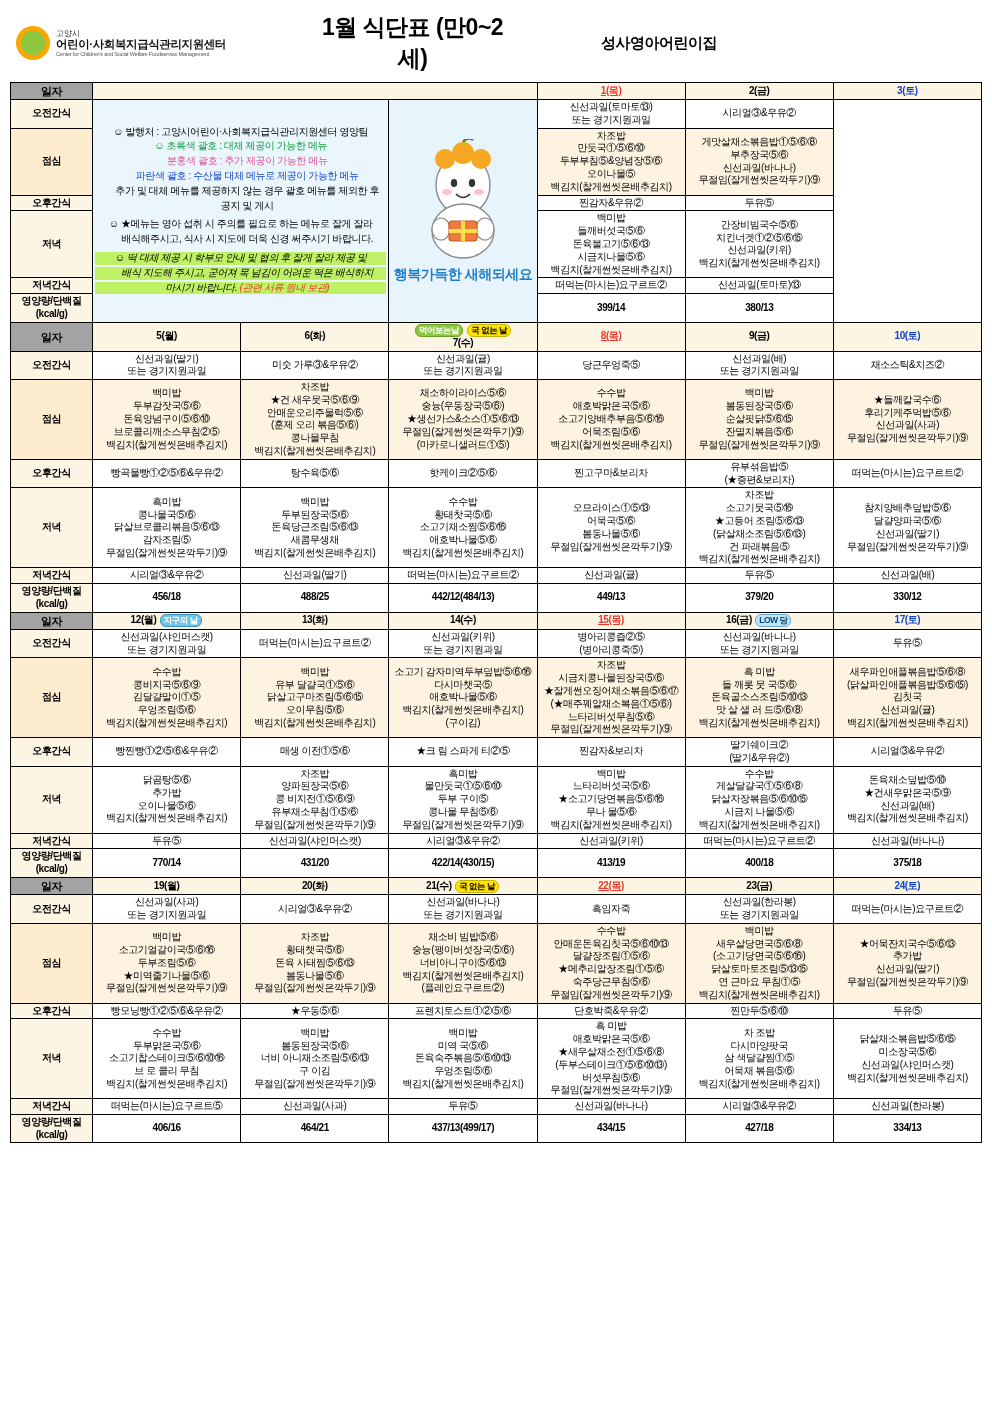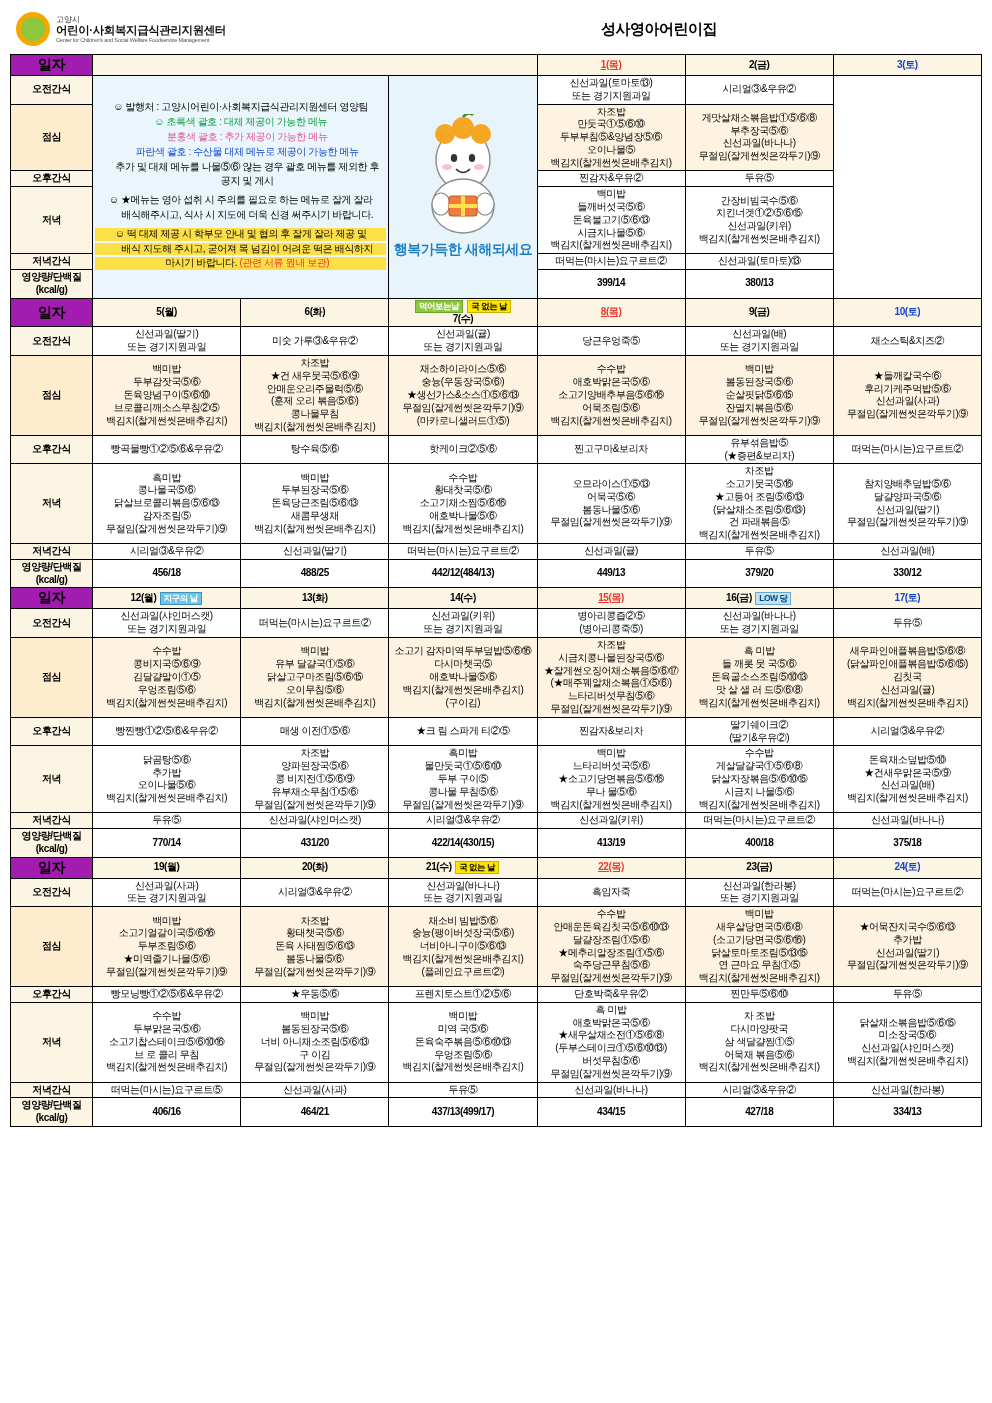--- a/index.html
+++ b/index.html
@@ -71,21 +71,21 @@
     word-break: keep-all;
   }
   col.lbl { width: 82px; }
   col.day { width: 148px; }
 
   .rowlabel {
     background: #fdf5e3;
     font-weight: bold;
     font-size: 11px;
   }
-  .rowlabel.dateline { background: #a21caf; font-weight: bold; font-size: 14px; }
+  .rowlabel.dateline { background: #a3a3a3; font-weight: bold; font-size: 11px; }
   .lunch-label { background: #fdeccd; }
   .kcal-label { font-size: 8px; font-weight: bold; letter-spacing: -0.8px; }
 
   .dhead { font-weight: bold; font-size: 12px; background: #fdf5e3; }
   .dhead.thu { color: #e8392c; text-decoration: underline; }
   .dhead.sat { color: #1144cc; }
   .dhead.mon, .dhead.tue, .dhead.wed, .dhead.fri { color: #000; text-align: center; }
 
   .cell { padding: 2px 1px; }
   .lunch { background: #fdf3e0; }
@@ -98,41 +98,41 @@
   .green { color: #0a9c3d; }
   .blue { color: #1245cc; }
   .red { color: #e8392c; }
   .pink { color: #e0529b; }
 
   .badge {
     display: inline-block;
     font-size: 8.5px;
     padding: 0 3px;
     border: 1px solid #000;
-    border-radius: 0;
+    border-radius: 6px;
     margin: 0 1px;
     vertical-align: middle;
     letter-spacing: -0.5px;
   }
   .badge.green { background: #8dc63f; color: #fff; border-color: #6ba52e; }
   .badge.yellow { background: #ffe400; color: #000; border-color: #c8b300; }
   .badge.sky { background: #bfe4f7; color: #0b4a7a; border-color: #6aa8c9; }
   .badge.earth { background: #6fc2e8; color: #fff; border-color: #3e95bc; }
 
   
   .notice {
     text-align: left;
     font-size: 11px;
     line-height: 1.55;
     padding: 6px 8px;
     letter-spacing: -0.5px;
     vertical-align: top;
   }
   .notice div { margin-bottom: 2px; }
-  .hl { background: #fde047; }
+  .hl { background: #bef264; font-style: italic; }
   .mascot-cell { background: #e8f4fb; vertical-align: middle; padding: 2px; }
   .mascot-wrap { display: flex; flex-direction: column; align-items: center; justify-content: center; }
   .mascot-caption { font-size: 14px; color: #1e7fc4; font-weight: bold; letter-spacing: -0.5px; margin-top: 2px;}
   .notice-block { background: #eaf6fc; }
 
   .dateline-cell { background: #fdf5e3; }
 </style>
 </head>
 <body>
 
@@ -142,20 +142,21 @@
     <div class="brand">
       <div class="brand-logo">
           <span class="face"></span>
         </div>
       <div class="brand-text">
         <div class="brand-city">고양시</div>
         <div class="brand-name">어린이·사회복지급식관리지원센터</div>
         <div class="brand-eng">Center for Children's and Social Welfare Foodservice Management</div>
       </div>
     </div>
+    <div class="title">1월 식단표 (만0~2세)</div>
     <div class="center-name">성사영아어린이집</div>
   </div>
 
   <table class="cal">
     <colgroup>
       <col class="lbl">
         <col class="day">
         <col class="day">
         <col class="day">
         <col class="day">
@@ -171,21 +172,21 @@
         <td class="dhead fri">2(금)</td>
         <td class="dhead sat">3(토)</td>
       </tr>
       <tr>
         <td class="rowlabel">오전간식</td>
         <td class="notice-block notice" rowspan="6" colspan="2">
           <div>☺ 발행처 :  고양시어린이·사회복지급식관리지원센터 영양팀</div>
           <div class="green">☺ 초록색 괄호 : 대체 제공이 가능한 메뉴</div>
           <div class="pink" style="padding-left:13px">분홍색 괄호 : 추가 제공이 가능한 메뉴</div>
           <div class="blue" style="padding-left:13px">파란색 괄호 : 수산물 대체 메뉴로 제공이 가능한 메뉴</div>
-          <div style="padding-left:13px">추가 및 대체 메뉴를 나물⑤⑥ 않는 경우 괄호 메뉴를 제외한 후</div>
+          <div style="padding-left:13px">추가 및 대체 메뉴를 제공하지 않는 경우 괄호 메뉴를 제외한 후</div>
           <div style="padding-left:13px">공지 및 게시</div>
           <div style="margin-top:6px">☺ ★메뉴는 영아 섭취 시 주의를 필요로 하는 메뉴로 잘게 잘라</div>
           <div style="padding-left:13px">배식해주시고, 식사 시 지도에 더욱 신경 써주시기 바랍니다.</div>
           <div class="hl" style="margin-top:6px">☺ 떡 대체 제공 시 학부모 안내 및 협의 후 잘게 잘라 제공 및</div>
           <div class="hl" style="padding-left:13px">배식 지도해 주시고, 굳어져 목 넘김이 어려운 떡은 배식하지</div>
           <div class="hl" style="padding-left:13px">
             <span>마시기 바랍니다.</span>
             <span class="red">(관련 서류 원내 보관)</span>
           </div>
         </td>

